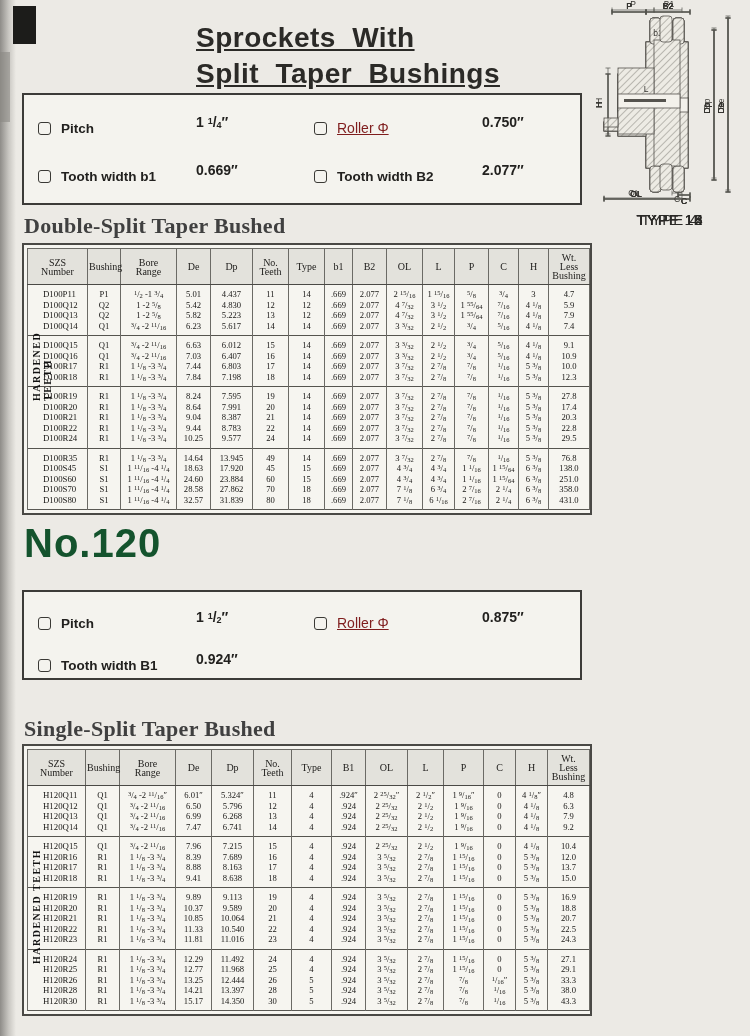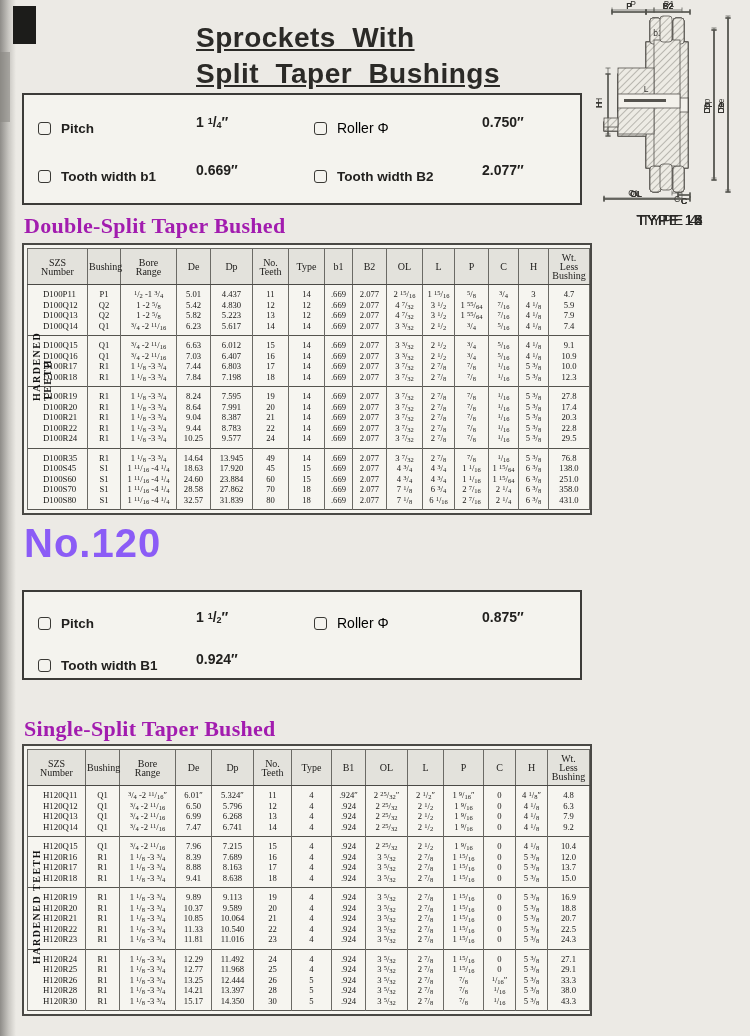--- a/index.html
+++ b/index.html
@@ -16,30 +16,30 @@
          line-height:1.28;color:#2b2a27;letter-spacing:.5px;word-spacing:8px;text-decoration:underline;}
 
   
   .specbox{position:absolute;left:22px;width:556px;background:#f4f3ee;border:2px solid #3c3b38;}
   #specbox1{top:93px;height:108px;}
   #specbox2{top:590px;height:86px;}
   .specrow{display:grid;grid-template-columns:158px 118px 168px 1fr;align-items:center;
            padding:0 14px;height:42px;margin-top:6px;}
   #specbox2 .specrow{height:34px;margin-top:8px;}
   .speclabel{display:flex;align-items:center;gap:10px;font-weight:bold;font-size:13.5px;margin-top:12px;}
-  .speclabel.light{font-weight:normal;font-size:14px;color:#000000;}
+  .speclabel.light{font-weight:normal;font-size:14px;color:#7f1d1d;text-decoration:underline;}
   .cb{width:11px;height:11px;border:1.7px solid #3a3935;border-radius:3px;flex:0 0 auto;background:transparent;}
   .specval{font-weight:bold;font-size:14px;}
 
   
   .sechead{position:absolute;left:24px;font-family:"Liberation Serif",serif;font-weight:bold;
-           font-size:22px;color:#a21caf;letter-spacing:.3px;}
+           font-size:22px;color:#404040;letter-spacing:.3px;}
   #head-double{top:213px;}
   #head-single{top:716px;}
-  #no120{position:absolute;left:24px;top:521px;font-weight:bold;font-size:40px;color:#8b5cf6;
+  #no120{position:absolute;left:24px;top:521px;font-weight:bold;font-size:40px;color:#14532d;
          letter-spacing:1px;}
 
   
   .tblwrap{position:absolute;left:22px;width:560px;border:2px solid #4a4945;background:#f6f5f0;padding:3px;}
   #tbl-double{top:243px;}
   #tbl-single{top:744px;}
   table.cat{border-collapse:collapse;width:100%;table-layout:fixed;border:1px solid #5a5954;
             font-family:"Liberation Serif",serif;}
   table.cat th{background:#e3e2dc;font-weight:normal;font-size:10px;line-height:9px;
                border:1px solid #6b6a65;border-bottom:1.5px solid #4a4945;padding:4px 1px;

